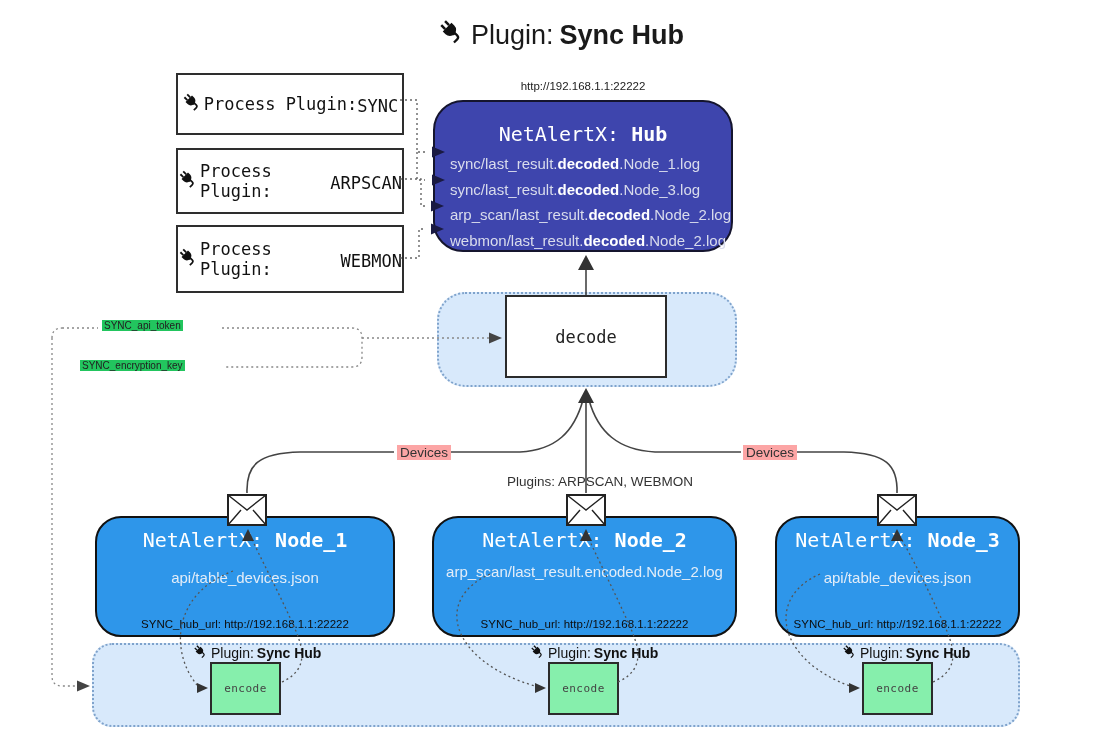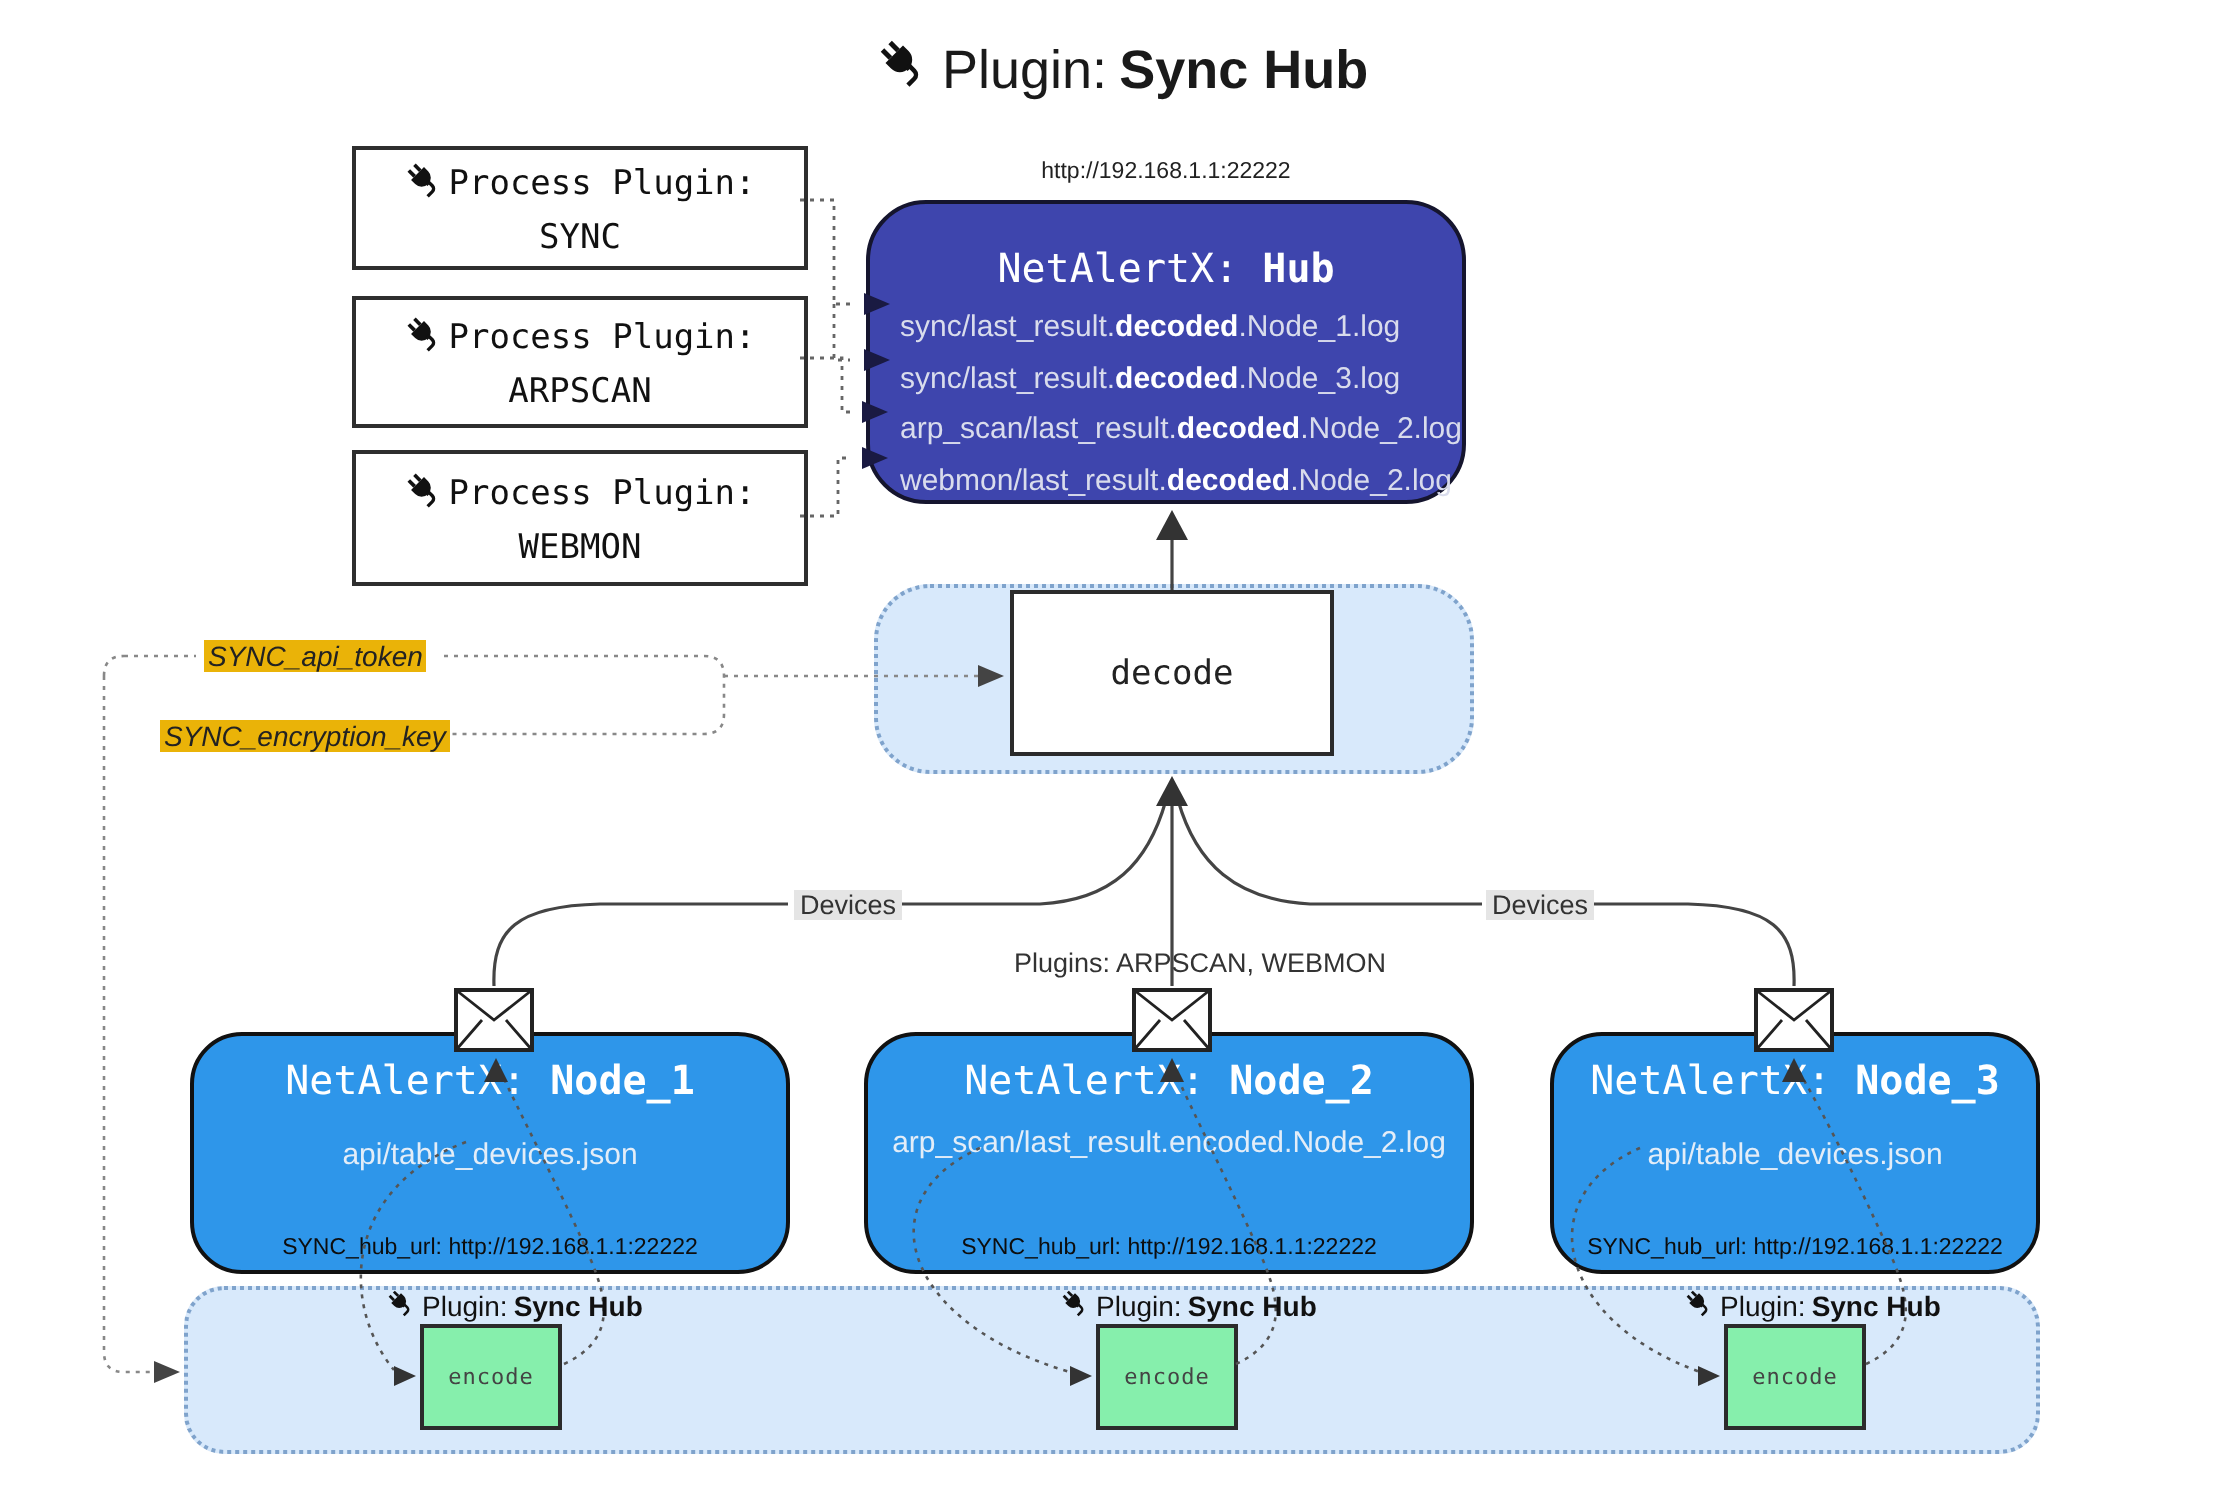--- a/index.html
+++ b/index.html
@@ -10,21 +10,21 @@
   }
   .abs{position:absolute;}
   svg.overlay{position:absolute;left:0;top:0;z-index:5;pointer-events:none;}
 
   
   .main-title{left:438px;top:18px;display:flex;align-items:center;gap:6px;font-size:27px;z-index:2;}
   .main-title .bold{font-weight:bold;}
 
   
   .proc-box{left:176px;width:224px;background:#fff;border:2px solid #2e2e2e;z-index:2;
-    display:flex;flex-direction:column;align-items:center;justify-content:center;
+    display:flex;flex-direction:row;align-items:center;justify-content:center;
     font-family:"DejaVu Sans Mono",monospace;font-size:17px;color:#111;}
   .proc-line1{display:flex;align-items:center;gap:2px;}
   .proc-name{margin-top:4px;}
 
   
   .hub-url-top{left:433px;top:80px;width:300px;text-align:center;font-size:11.5px;color:#222;z-index:2;}
   .hub-box{left:433px;top:100px;width:300px;height:152px;background:var(--hub);
     border:2.5px solid #15152e;border-radius:30px;box-sizing:border-box;z-index:2;color:#fff;}
   .hub-title{margin-top:20px;text-align:center;font-family:"DejaVu Sans Mono",monospace;font-size:20px;}
   .hub-title .bold,.node-title .bold{font-weight:bold;}
@@ -33,25 +33,25 @@
   .hub-log b{color:#fff;}
 
   
   .decode-panel{left:437px;top:292px;width:300px;height:95px;background:var(--panel);
     border:2px dotted var(--panel-border);border-radius:28px;box-sizing:border-box;z-index:1;}
   .decode-box{left:505px;top:295px;width:162px;height:83px;background:#fff;border:2px solid #2b2b2b;
     box-sizing:border-box;z-index:2;display:flex;align-items:center;justify-content:center;
     font-family:"DejaVu Sans Mono",monospace;font-size:17px;color:#222;}
 
   
-  .cfg-label{font-size:14px;color:#222;background:#eab308;z-index:6;padding:0 2px;white-space:nowrap;font-style:italic;}
+  .cfg-label{font-size:10px;color:#222;background:#22c55e;z-index:6;padding:0 2px;white-space:nowrap;}
 
   
   .edge-label{font-size:13.5px;color:#333;z-index:6;white-space:nowrap;}
-  .edge-label.bg{background:#e5e5e5;padding:0 3px;}
+  .edge-label.bg{background:#fca5a5;padding:0 3px;}
 
   
   .node{top:516px;height:121px;background:var(--node);border:2.5px solid #111;border-radius:26px;
     box-sizing:border-box;z-index:2;color:#fff;}
   .node-title{margin-top:10px;text-align:center;font-family:"DejaVu Sans Mono",monospace;font-size:20px;white-space:nowrap;}
   .node-files{position:absolute;top:40px;left:0;right:0;text-align:center;}
   .node-files.single{top:46px;}
   .node-file{height:28px;line-height:28px;font-size:15px;color:#e3edf8;white-space:nowrap;}
   .node-huburl{position:absolute;bottom:5px;left:0;right:0;text-align:center;font-size:11.5px;color:#0d0d0d;}
 

